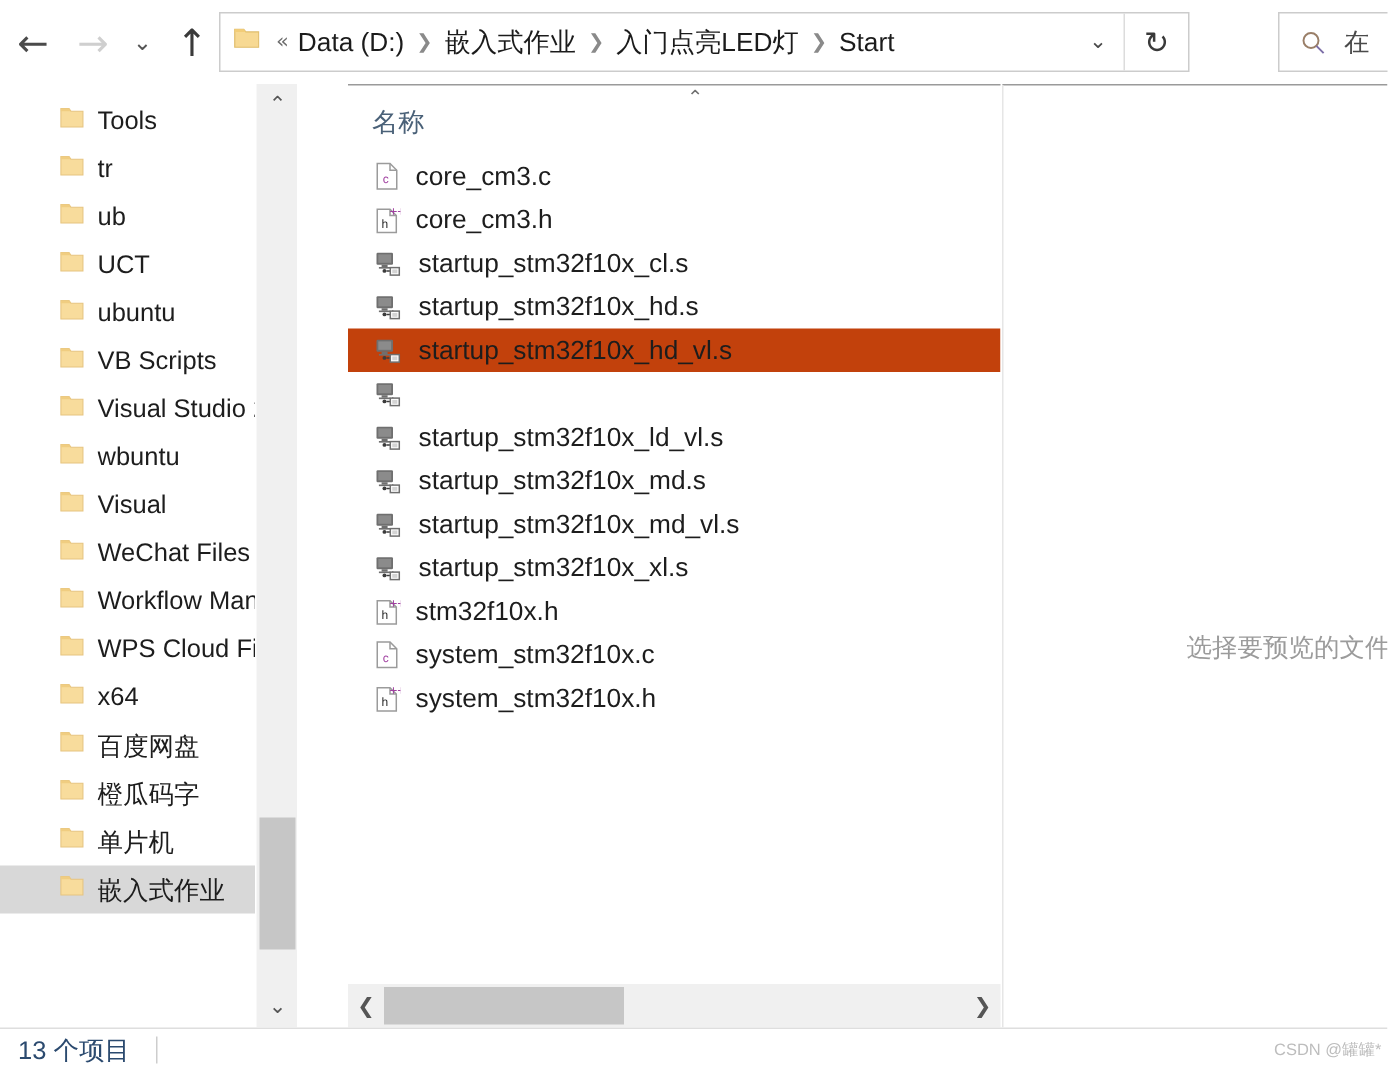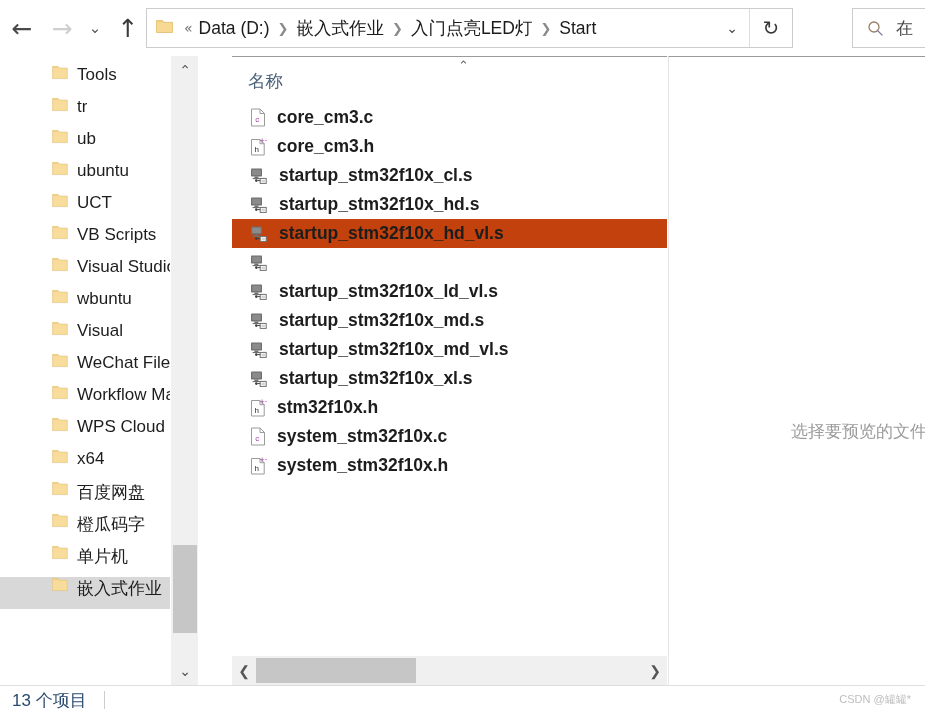--- a/index.html
+++ b/index.html
@@ -141,21 +141,22 @@
   }
   #tree {
     position: absolute;
     left: 0; top: 9px;
     width: 198px;
   }
   .tree-item {
     position: relative;
     height: 32px;
     display: flex;
-    padding-left: 52px;
+    align-items: center;
+    padding-left: 40px;
     box-sizing: border-box;
     white-space: nowrap;
   }
   .tree-item.selected { background: #d8d8d8; }
   .tree-icon { flex: 0 0 auto; margin-right: 9px; }
   .tree-label {
     font-size: 17px;
     color: #1d1d1d;
     overflow: hidden;
   }
@@ -224,21 +225,20 @@
     align-items: center;
     padding-left: 18px;
     box-sizing: border-box;
     white-space: nowrap;
   }
   .file-row.selected { background: #c2410c; }
   .file-icon { flex: 0 0 auto; margin-right: 10px; display: flex; }
   .file-label {
     font-size: 17.5px;
     color: #1d1d1d;
-    font-weight: bold;
   }
 
   
   #file-hscroll {
     position: absolute;
     left: 232px; top: 600px;
     width: 435px; height: 29px;
     background: #f0f0f0;
   }
   .hsb-arrow {
@@ -292,21 +292,21 @@
     white-space: nowrap;
   }
   #status-divider {
     position: absolute;
     left: 104px; top: 5px;
     width: 1px; height: 18px;
     background: #cdcdcd;
   }
   #watermark {
     position: absolute;
-    right: 14px; top: 6px;
+    right: 4px; top: 6px;
     font-size: 11px;
     color: #bdbdbd;
     white-space: nowrap;
   }
 </style>
 </head>
 <body>
 
 <div id="root">
 
@@ -384,28 +384,28 @@
                 <path d="M0.6 1.4 h5.4 l1.3 1.7 h8.0 v10.5 h-14.7 z" fill="#f8dc9c" stroke="#e6c480" stroke-width="0.7"></path>
                 <path d="M0.6 1.4 h5.4 l1.3 1.7 h-6.7 z" fill="#f0cd81"></path>
               </svg></span>
             <span class="tree-label">ub</span>
           </div>
           <div class="tree-item">
             <span class="tree-icon"><svg width="16" height="15" viewBox="0 0 16 15">
                 <path d="M0.6 1.4 h5.4 l1.3 1.7 h8.0 v10.5 h-14.7 z" fill="#f8dc9c" stroke="#e6c480" stroke-width="0.7"></path>
                 <path d="M0.6 1.4 h5.4 l1.3 1.7 h-6.7 z" fill="#f0cd81"></path>
               </svg></span>
+            <span class="tree-label">UCT</span>
+          </div>
+          <div class="tree-item">
+            <span class="tree-icon"><svg width="16" height="15" viewBox="0 0 16 15">
+                <path d="M0.6 1.4 h5.4 l1.3 1.7 h8.0 v10.5 h-14.7 z" fill="#f8dc9c" stroke="#e6c480" stroke-width="0.7"></path>
+                <path d="M0.6 1.4 h5.4 l1.3 1.7 h-6.7 z" fill="#f0cd81"></path>
+              </svg></span>
             <span class="tree-label">ubuntu</span>
-          </div>
-          <div class="tree-item">
-            <span class="tree-icon"><svg width="16" height="15" viewBox="0 0 16 15">
-                <path d="M0.6 1.4 h5.4 l1.3 1.7 h8.0 v10.5 h-14.7 z" fill="#f8dc9c" stroke="#e6c480" stroke-width="0.7"></path>
-                <path d="M0.6 1.4 h5.4 l1.3 1.7 h-6.7 z" fill="#f0cd81"></path>
-              </svg></span>
-            <span class="tree-label">UCT</span>
           </div>
           <div class="tree-item">
             <span class="tree-icon"><svg width="16" height="15" viewBox="0 0 16 15">
                 <path d="M0.6 1.4 h5.4 l1.3 1.7 h8.0 v10.5 h-14.7 z" fill="#f8dc9c" stroke="#e6c480" stroke-width="0.7"></path>
                 <path d="M0.6 1.4 h5.4 l1.3 1.7 h-6.7 z" fill="#f0cd81"></path>
               </svg></span>
             <span class="tree-label">VB Scripts</span>
           </div>
           <div class="tree-item">
             <span class="tree-icon"><svg width="16" height="15" viewBox="0 0 16 15">

